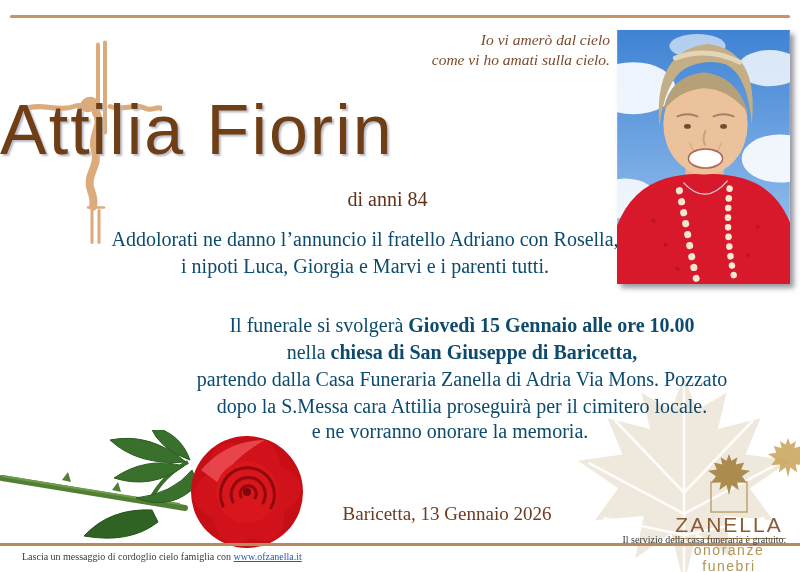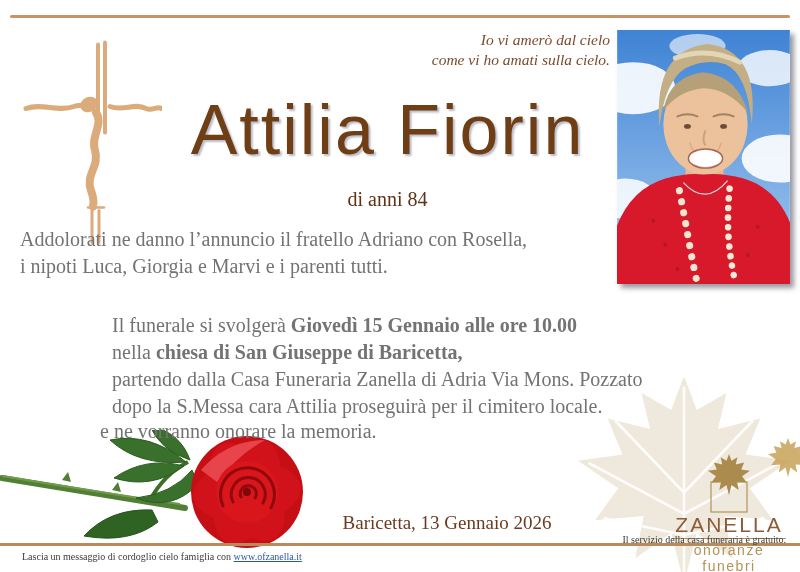--- a/index.html
+++ b/index.html
@@ -6,29 +6,29 @@
   #card{position:relative;width:800px;height:572px;background:#ffffff;overflow:hidden;
         font-family:"Liberation Serif",serif;}
   .abs{position:absolute;}
 
   .topline{left:10px;right:10px;top:15px;height:3px;background:#c79367;border-radius:2px;z-index:6;}
   .bottomline{left:0;right:0;top:543px;height:3px;background:#b98b5c;z-index:6;}
 
   .quote{right:190px;top:30px;width:260px;text-align:right;font-style:italic;
          font-size:15.5px;line-height:20px;color:#7b4a2c;z-index:5;}
 
-  .title{left:0;top:90px;width:775px;text-align:center;font-family:"Liberation Sans",sans-serif;
+  .title{left:0;top:90px;width:775px;text-align:left;font-family:"Liberation Sans",sans-serif;
          font-size:70px;letter-spacing:2px;color:#6f3e14;text-shadow:2px 2px 2px #b9bcc9;z-index:5;}
   .ageline{left:0;top:188px;width:775px;text-align:center;font-size:20px;color:#5e3216;z-index:5;}
 
-  .para{font-size:20px;line-height:27px;color:#737373;z-index:5;}
+  .para{font-size:20px;line-height:27px;color:#0c4a6e;text-align:center;z-index:5;}
   .announce{left:20px;top:226px;width:690px;}
   .funeral{left:112px;top:312px;width:700px;}
   .thanks{left:100px;top:418px;width:700px;}
-  .dateline{left:97px;top:503px;width:700px;font-size:19px;color:#6b3a1f;text-align:center;z-index:5;margin-top:9px;}
+  .dateline{left:97px;top:503px;width:700px;font-size:19px;color:#6b3a1f;text-align:center;z-index:5;}
   .b{font-weight:bold;}
 
   .crucifix{left:22px;top:40px;width:140px;height:205px;z-index:2;}
   .rose{left:0;top:430px;width:322px;height:118px;z-index:2;}
   .watermark{right:0;top:378px;width:240px;height:194px;z-index:1;}
 
   .photo{left:617px;top:30px;width:173px;height:254px;z-index:3;
          box-shadow:4px 4px 5px rgba(70,70,85,.55);}
   .photo svg{display:block;}
 

